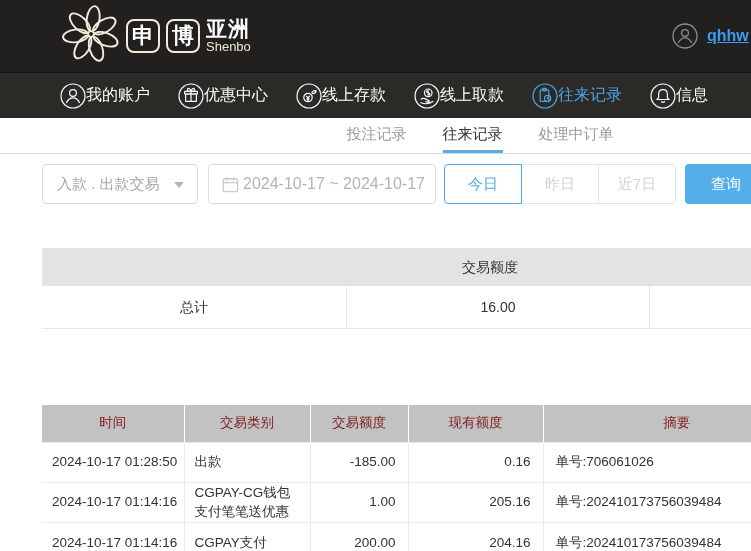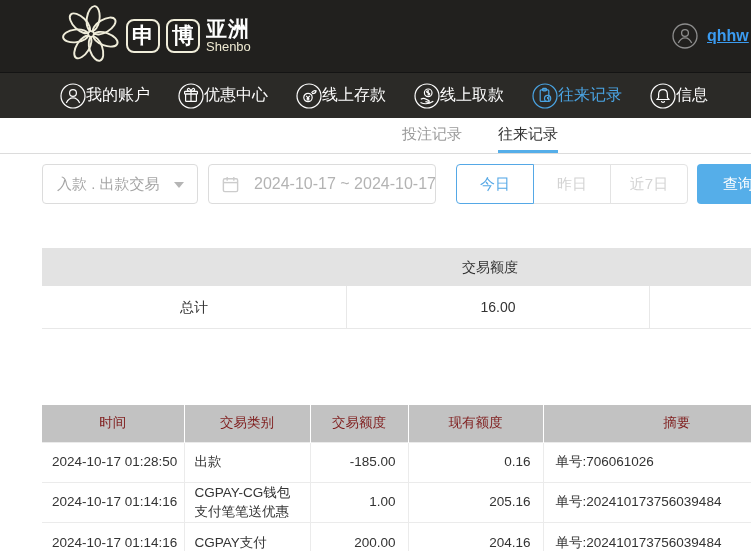--- a/index.html
+++ b/index.html
@@ -39,26 +39,26 @@
 
   
   .filters { margin:10px 0 0 42px; display:flex; height:40px; align-items:stretch; }
   .select-box { width:156px; border:1px solid #dcdcdc; border-radius:4px; background:#fff;
                 display:flex; align-items:center; padding:0 14px; color:#a5a5a5; font-size:15px;
                 position:relative; cursor:pointer; }
   .caret { position:absolute; right:13px; top:17px; width:0; height:0;
            border-left:5px solid transparent; border-right:5px solid transparent;
            border-top:6px solid #b5b5b5; }
   .date-box { width:228px; margin-left:10px; border:1px solid #dcdcdc; border-radius:4px;
-              display:flex; align-items:center; gap:14px; padding:0 12px; color:#b3b3b3;
+              display:flex; align-items:center; gap:3px; padding:0 12px; color:#b3b3b3;
               font-size:16px; background:#fff; cursor:pointer; white-space:nowrap; }
   .btn-group { margin-left:8px; display:flex; }
   .quick-btn { width:78px; text-align:center; line-height:38px; border:1px solid #e3e3e3;
                color:#d3d3d3; font-size:15px; background:#fff; margin-left:-1px; cursor:pointer; }
-  .quick-btn:first-child { border-radius:4px 0 0 4px; margin-left:12px; }
+  .quick-btn:first-child { border-radius:4px 0 0 4px; margin-left:0; }
   .quick-btn:last-child { border-radius:0 4px 4px 0; }
   .quick-btn.active { border:1px solid #55a8e6; color:#55a8e6; position:relative; z-index:2; }
   .search-btn { margin-left:9px; width:82px; background:#55aee9; color:#fff; border:none;
                 border-radius:4px; text-align:center; line-height:40px; font-size:15px; cursor:pointer; }
 
   
   .summary { margin:44px 0 0 42px; width:896px; font-size:14px; color:#333;
              border-bottom:1px solid #e8e8e8; }
   .summary-head { height:38px; background:#e3e3e3; text-align:center; line-height:38px; }
   .summary-row { display:flex; height:42px; line-height:42px; text-align:center; background:#fff; }
@@ -185,20 +185,21 @@
           <path d="M11.5 17.9 a1.5 1.5 0 0 0 3 0"></path>
         </svg>
       </span>
       <span>信息</span>
     </div>
   </nav>
 
   <div class="tabbar">
     <div class="tab">投注记录</div>
     <div class="tab active">往来记录</div>
+    <div class="tab">处理中订单</div>
   </div>
 
   <div class="filters">
     <div class="select-box">
       <span>入款 . 出款交易</span>
       <span class="caret"></span>
     </div>
     <div class="date-box">
       <span style="display:flex;">
         <svg width="19" height="19" viewBox="0 0 20 20" fill="none" stroke="#cccccc" stroke-width="1.5">

